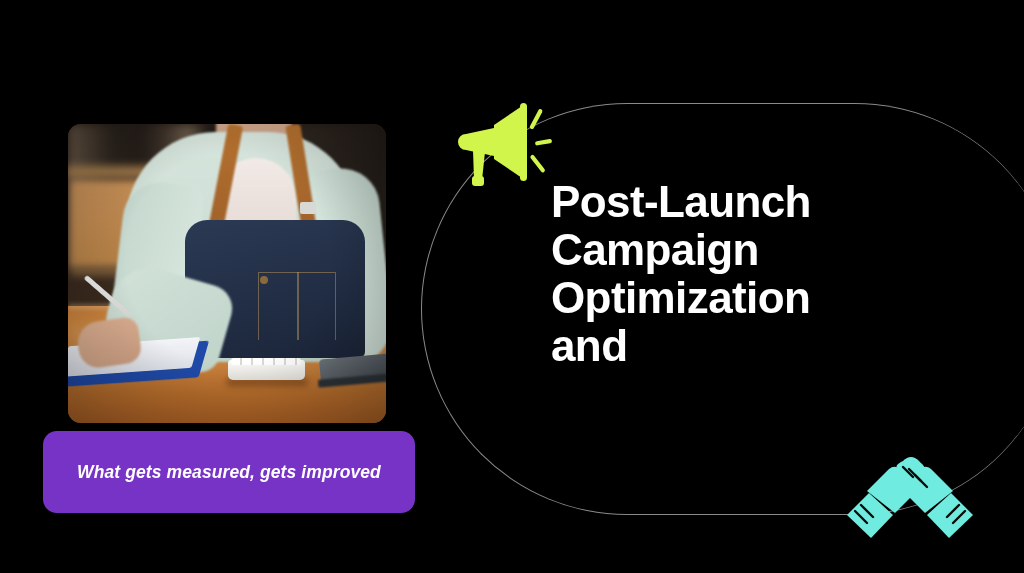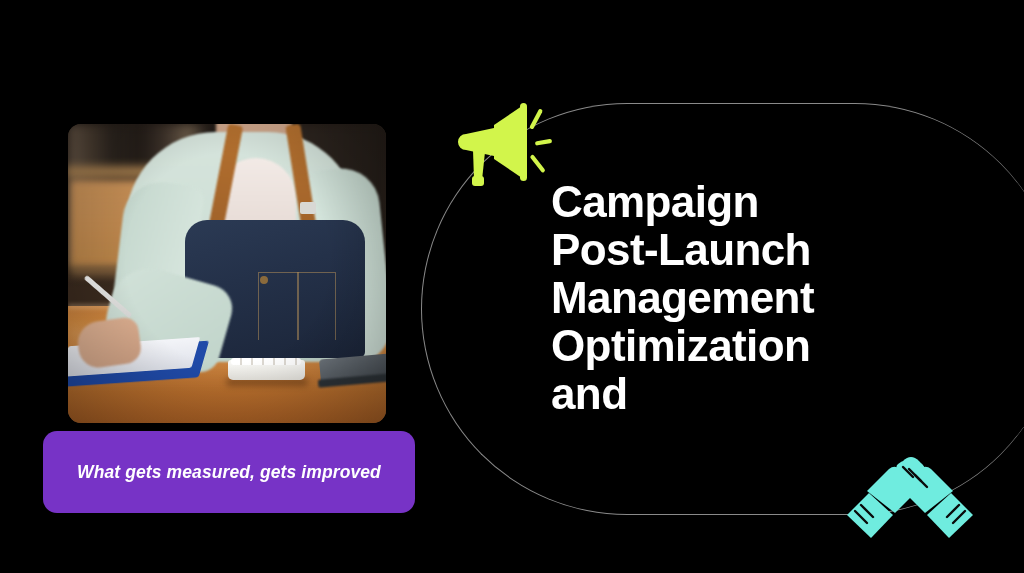--- a/index.html
+++ b/index.html
@@ -305,23 +305,22 @@
     <div class="ph-laptop-base"></div>
 
     <div class="ph-vignette"></div>
   </div>
 
   <div class="caption-box">
     <div class="caption-text">What gets measured, gets improved</div>
   </div>
 
   <div class="title">
+    <span class="ln">Post-Launch</span>
     <span class="ln">Campaign</span>
-    <span class="ln">Post-Launch</span>
-    <span class="ln">Management</span>
     <span class="ln">Optimization</span>
     <span class="ln">and</span>
   </div>
 
   <svg class="megaphone" viewBox="0 0 110 92">
     <g fill="#D2F54B">
       <path d="M10 36 L38 30 L38 58 L10 52 a8 8 0 0 1 0 -16 Z"></path>
       <path d="M38 27 L66 8 L66 80 L38 61 Z"></path>
       <rect x="64" y="5" width="7" height="78" rx="3.5"></rect>
       <path d="M17 52 L29 54 L26 82 L18 81 Z"></path>

